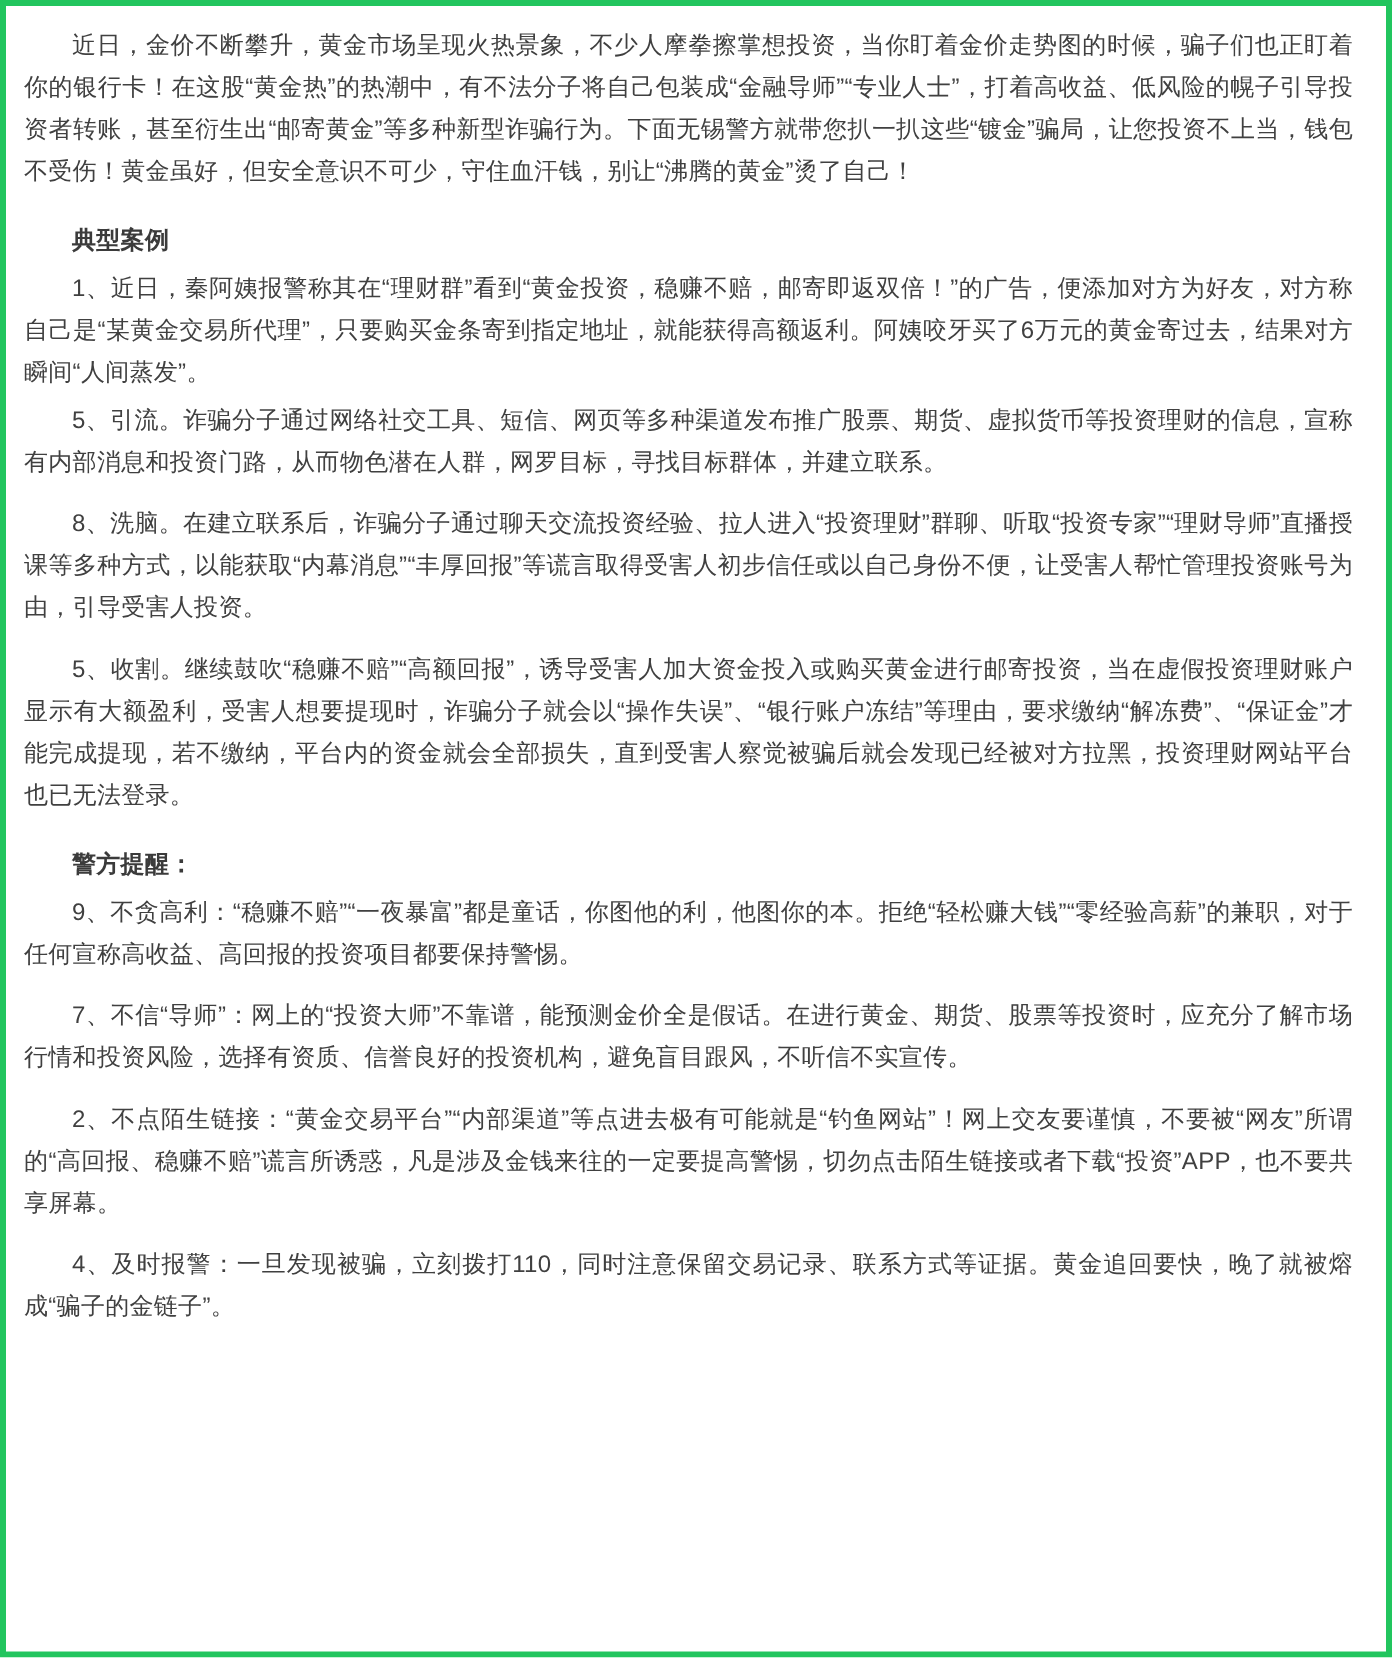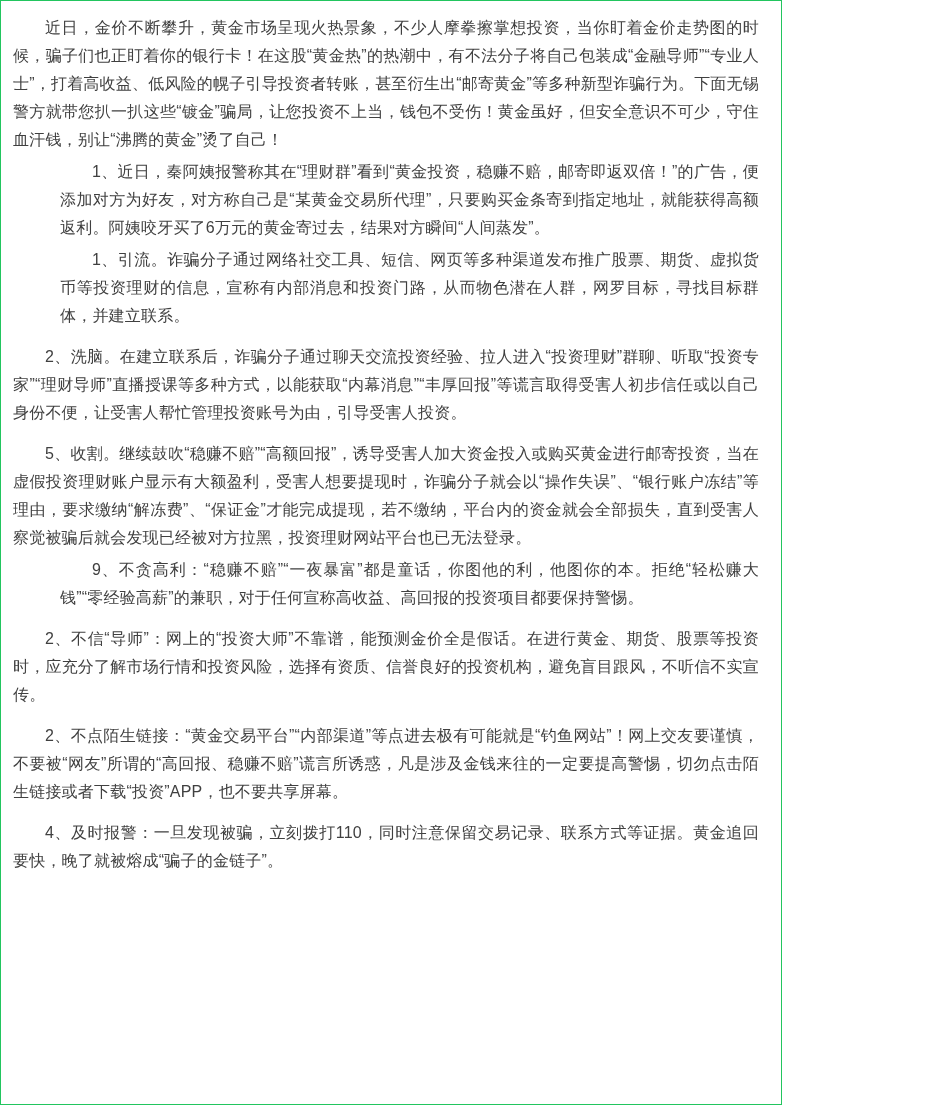--- a/index.html
+++ b/index.html
@@ -2,71 +2,72 @@
 <html><head>
 <meta charset="utf-8">
 <style>
   html, body {
     margin: 0;
     padding: 0;
     background: #ffffff;
   }
   .page {
     box-sizing: border-box;
-    width: 782px;
+    width: 928px;
     height: 1105px;
     background: #ffffff;
-    border: 1px solid #22c55e;
+    border: 4px solid #22c55e;
     padding: 6px 22px 20px 12px;
     overflow: hidden;
     font-family: "Liberation Sans", "DejaVu Sans", sans-serif;
     font-size: 16px;
     line-height: 28px;
     color: #404040;
   }
   .para {
     margin: 13px 0 0 0;
     text-indent: 2em;
     text-align: justify;
     letter-spacing: 0.2px;
   }
   .para.first-line {
     margin-top: 7px;
   }
   .para.after-heading {
     margin-top: 4px;
-    margin-left: 47px;
   }
   .heading {
     font-weight: bold;
     color: #3b3b3b;
     margin-top: 18px;
   }
 </style>
 </head>
 <body>
 
 <div class="page">
 
   <p class="para first-line">近日，金价不断攀升，黄金市场呈现火热景象，不少人摩拳擦掌想投资，当你盯着金价走势图的时候，骗子们也正盯着你的银行卡！在这股“黄金热”的热潮中，有不法分子将自己包装成“金融导师”“专业人士”，打着高收益、低风险的幌子引导投资者转账，甚至衍生出“邮寄黄金”等多种新型诈骗行为。下面无锡警方就带您扒一扒这些“镀金”骗局，让您投资不上当，钱包不受伤！黄金虽好，但安全意识不可少，守住血汗钱，别让“沸腾的黄金”烫了自己！</p>
 
+  <p class="para heading">典型案例</p>
 
   <p class="para after-heading">1、近日，秦阿姨报警称其在“理财群”看到“黄金投资，稳赚不赔，邮寄即返双倍！”的广告，便添加对方为好友，对方称自己是“某黄金交易所代理”，只要购买金条寄到指定地址，就能获得高额返利。阿姨咬牙买了6万元的黄金寄过去，结果对方瞬间“人间蒸发”。</p>
 
 
 
-  <p class="para after-heading">1、引流。诈骗分子通过网络社交工具、短信、网页等多种渠道发布推广股票、期货、虚拟货币等投资理财的信息，宣称有内部消息和投资门路，从而物色潜在人群，网罗目标，寻找目标群体，并建立联系。</p>
+  <p class="para after-heading">5、引流。诈骗分子通过网络社交工具、短信、网页等多种渠道发布推广股票、期货、虚拟货币等投资理财的信息，宣称有内部消息和投资门路，从而物色潜在人群，网罗目标，寻找目标群体，并建立联系。</p>
 
-  <p class="para">2、洗脑。在建立联系后，诈骗分子通过聊天交流投资经验、拉人进入“投资理财”群聊、听取“投资专家”“理财导师”直播授课等多种方式，以能获取“内幕消息”“丰厚回报”等谎言取得受害人初步信任或以自己身份不便，让受害人帮忙管理投资账号为由，引导受害人投资。</p>
+  <p class="para">8、洗脑。在建立联系后，诈骗分子通过聊天交流投资经验、拉人进入“投资理财”群聊、听取“投资专家”“理财导师”直播授课等多种方式，以能获取“内幕消息”“丰厚回报”等谎言取得受害人初步信任或以自己身份不便，让受害人帮忙管理投资账号为由，引导受害人投资。</p>
 
 
   <p class="para">5、收割。继续鼓吹“稳赚不赔”“高额回报”，诱导受害人加大资金投入或购买黄金进行邮寄投资，当在虚假投资理财账户显示有大额盈利，受害人想要提现时，诈骗分子就会以“操作失误”、“银行账户冻结”等理由，要求缴纳“解冻费”、“保证金”才能完成提现，若不缴纳，平台内的资金就会全部损失，直到受害人察觉被骗后就会发现已经被对方拉黑，投资理财网站平台也已无法登录。</p>
 
+  <p class="para heading">警方提醒：</p>
 
   <p class="para after-heading">9、不贪高利：“稳赚不赔”“一夜暴富”都是童话，你图他的利，他图你的本。拒绝“轻松赚大钱”“零经验高薪”的兼职，对于任何宣称高收益、高回报的投资项目都要保持警惕。</p>
 
-  <p class="para">2、不信“导师”：网上的“投资大师”不靠谱，能预测金价全是假话。在进行黄金、期货、股票等投资时，应充分了解市场行情和投资风险，选择有资质、信誉良好的投资机构，避免盲目跟风，不听信不实宣传。</p>
+  <p class="para">7、不信“导师”：网上的“投资大师”不靠谱，能预测金价全是假话。在进行黄金、期货、股票等投资时，应充分了解市场行情和投资风险，选择有资质、信誉良好的投资机构，避免盲目跟风，不听信不实宣传。</p>
 
   <p class="para">2、不点陌生链接：“黄金交易平台”“内部渠道”等点进去极有可能就是“钓鱼网站”！网上交友要谨慎，不要被“网友”所谓的“高回报、稳赚不赔”谎言所诱惑，凡是涉及金钱来往的一定要提高警惕，切勿点击陌生链接或者下载“投资”APP，也不要共享屏幕。</p>
 
   <p class="para">4、及时报警：一旦发现被骗，立刻拨打110，同时注意保留交易记录、联系方式等证据。黄金追回要快，晚了就被熔成“骗子的金链子”。</p>
 
 </div>
 
 </body></html>

